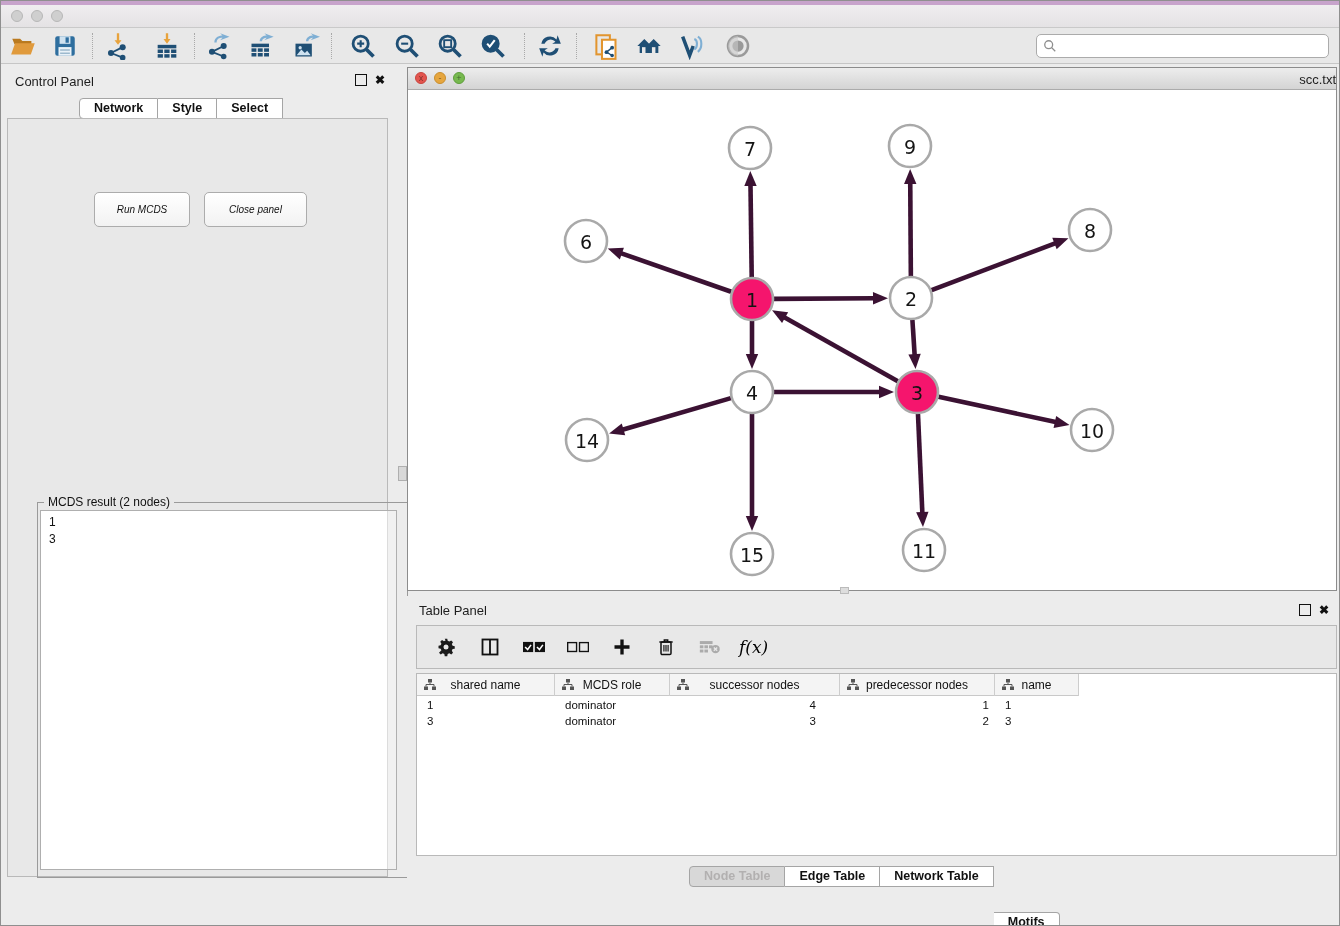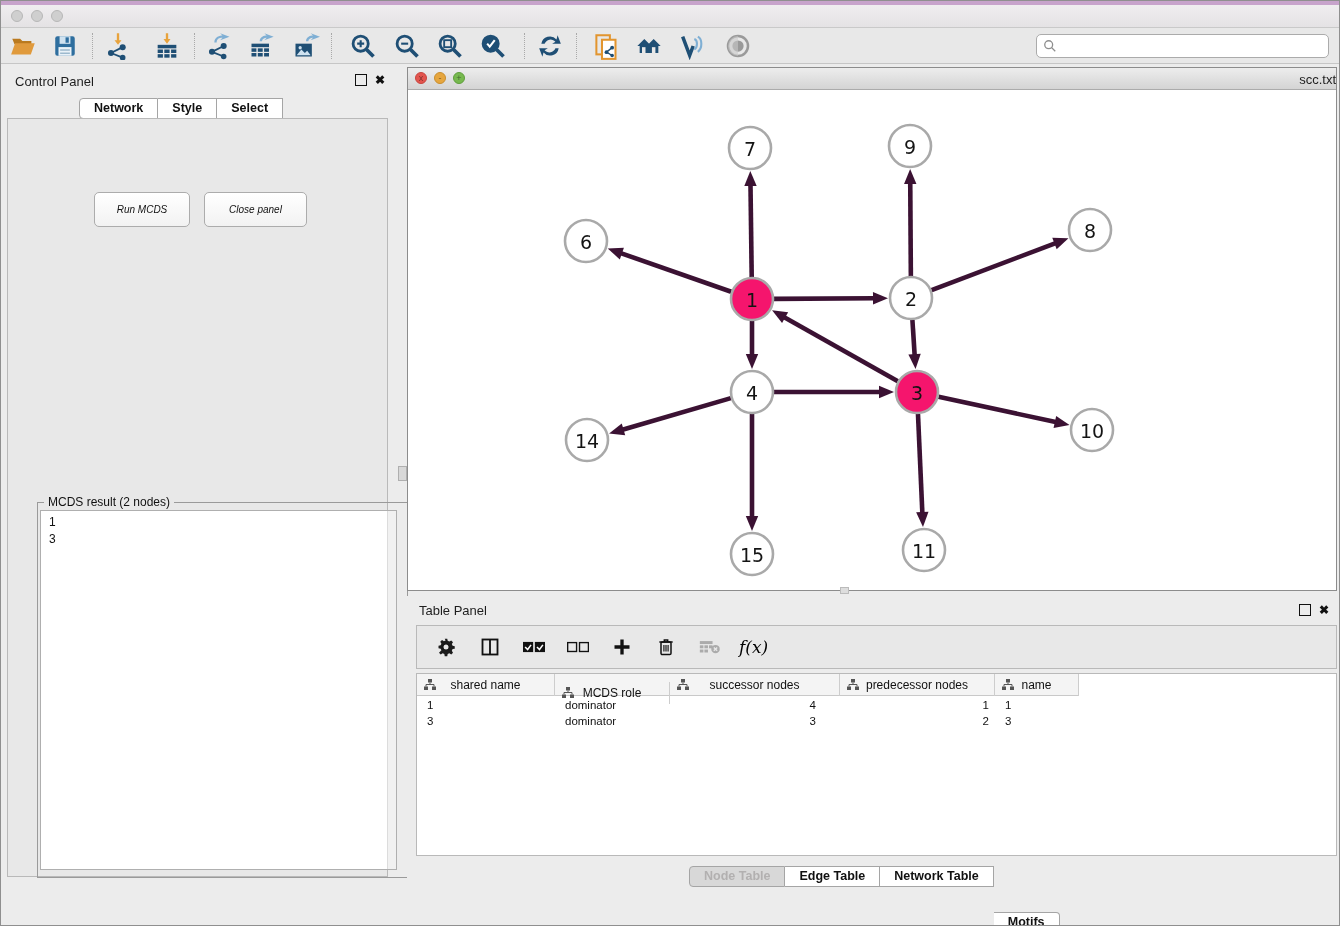--- a/index.html
+++ b/index.html
@@ -414,21 +414,21 @@
       <div class="thead">
           <div class="th" style="width: 138px;">
             <svg class="col-icon" width="12" height="12" viewBox="0 0 12 12">
               <rect x="4" y="0" width="4" height="3.5" fill="#555"></rect>
               <rect x="0" y="7.5" width="4" height="3.5" fill="#555"></rect>
               <rect x="8" y="7.5" width="4" height="3.5" fill="#555"></rect>
               <path d="M6 3.5v2M2 7.5v-2h8v2" stroke="#555" fill="none" stroke-width="1"></path>
             </svg>
             <span>shared name</span>
           </div>
-          <div class="th" style="width: 115px; margin-top: 8px;">
+          <div class="th" style="width: 115px;">
             <svg class="col-icon" width="12" height="12" viewBox="0 0 12 12">
               <rect x="4" y="0" width="4" height="3.5" fill="#555"></rect>
               <rect x="0" y="7.5" width="4" height="3.5" fill="#555"></rect>
               <rect x="8" y="7.5" width="4" height="3.5" fill="#555"></rect>
               <path d="M6 3.5v2M2 7.5v-2h8v2" stroke="#555" fill="none" stroke-width="1"></path>
             </svg>
             <span>MCDS role</span>
           </div>
           <div class="th" style="width: 170px;">
             <svg class="col-icon" width="12" height="12" viewBox="0 0 12 12">

